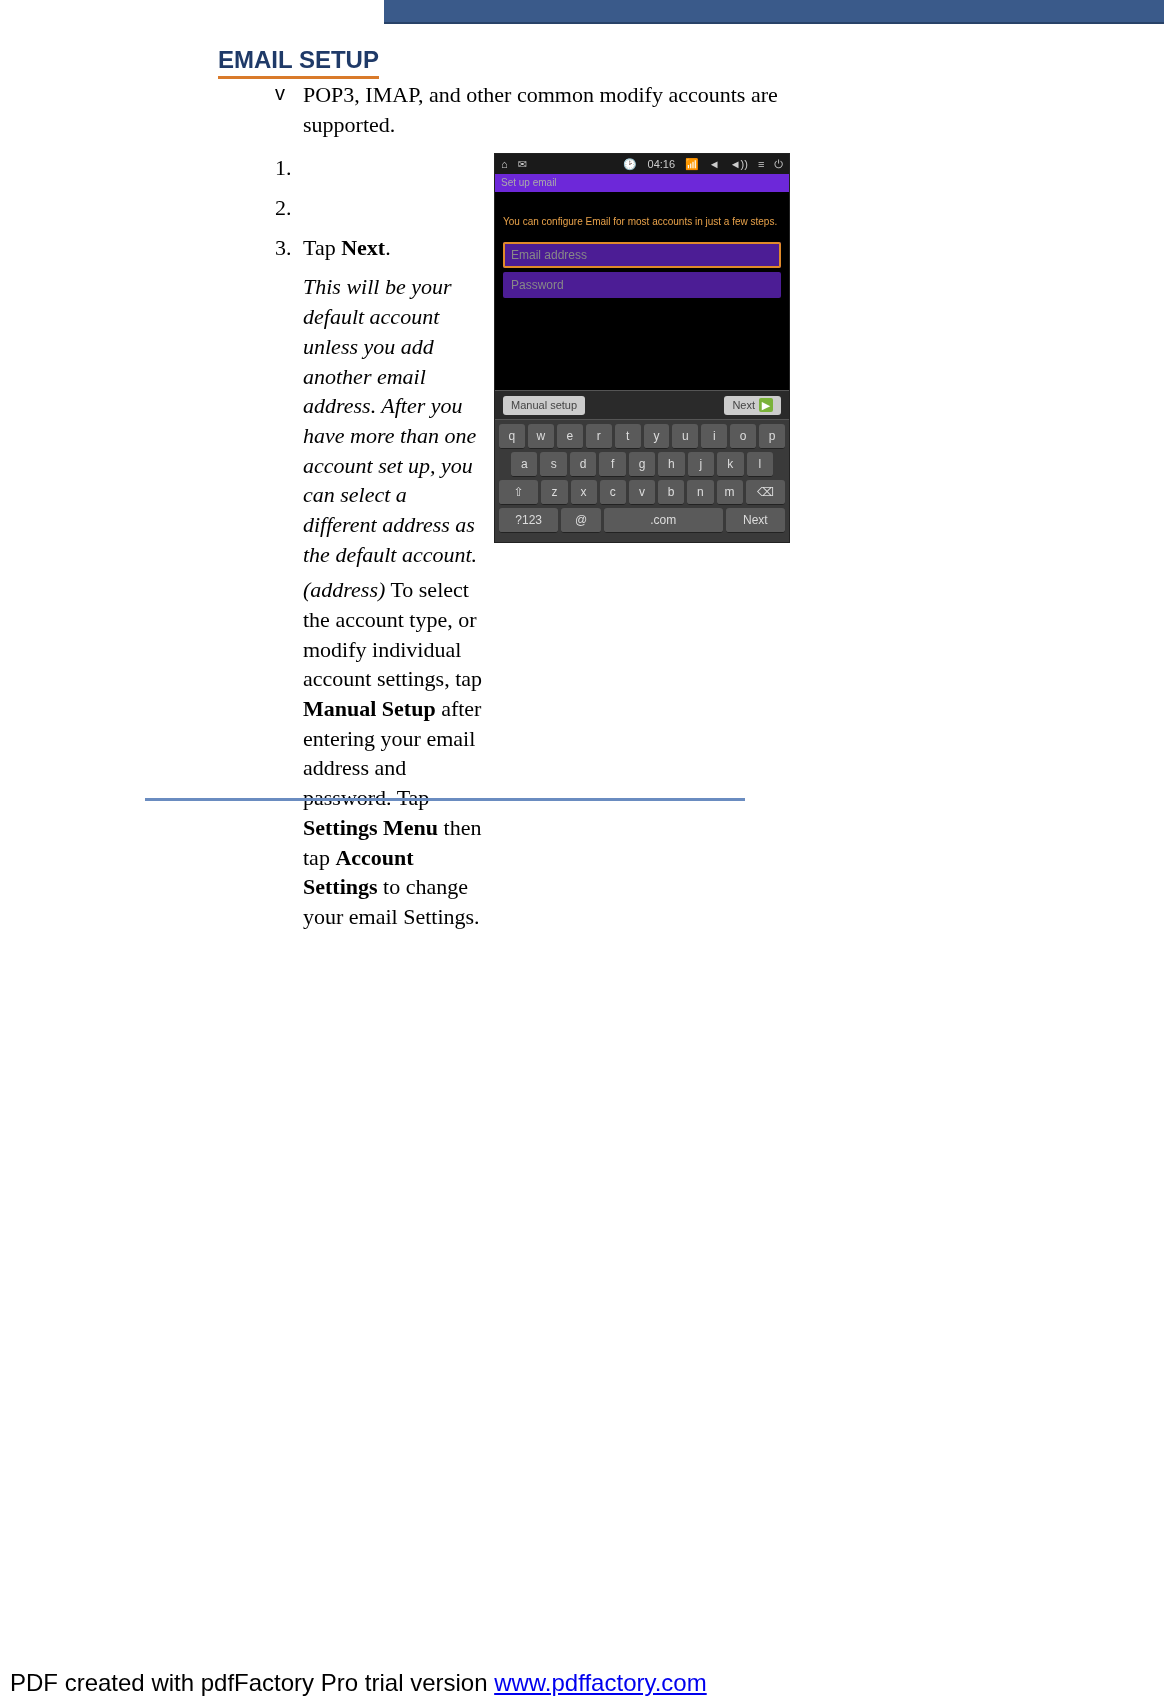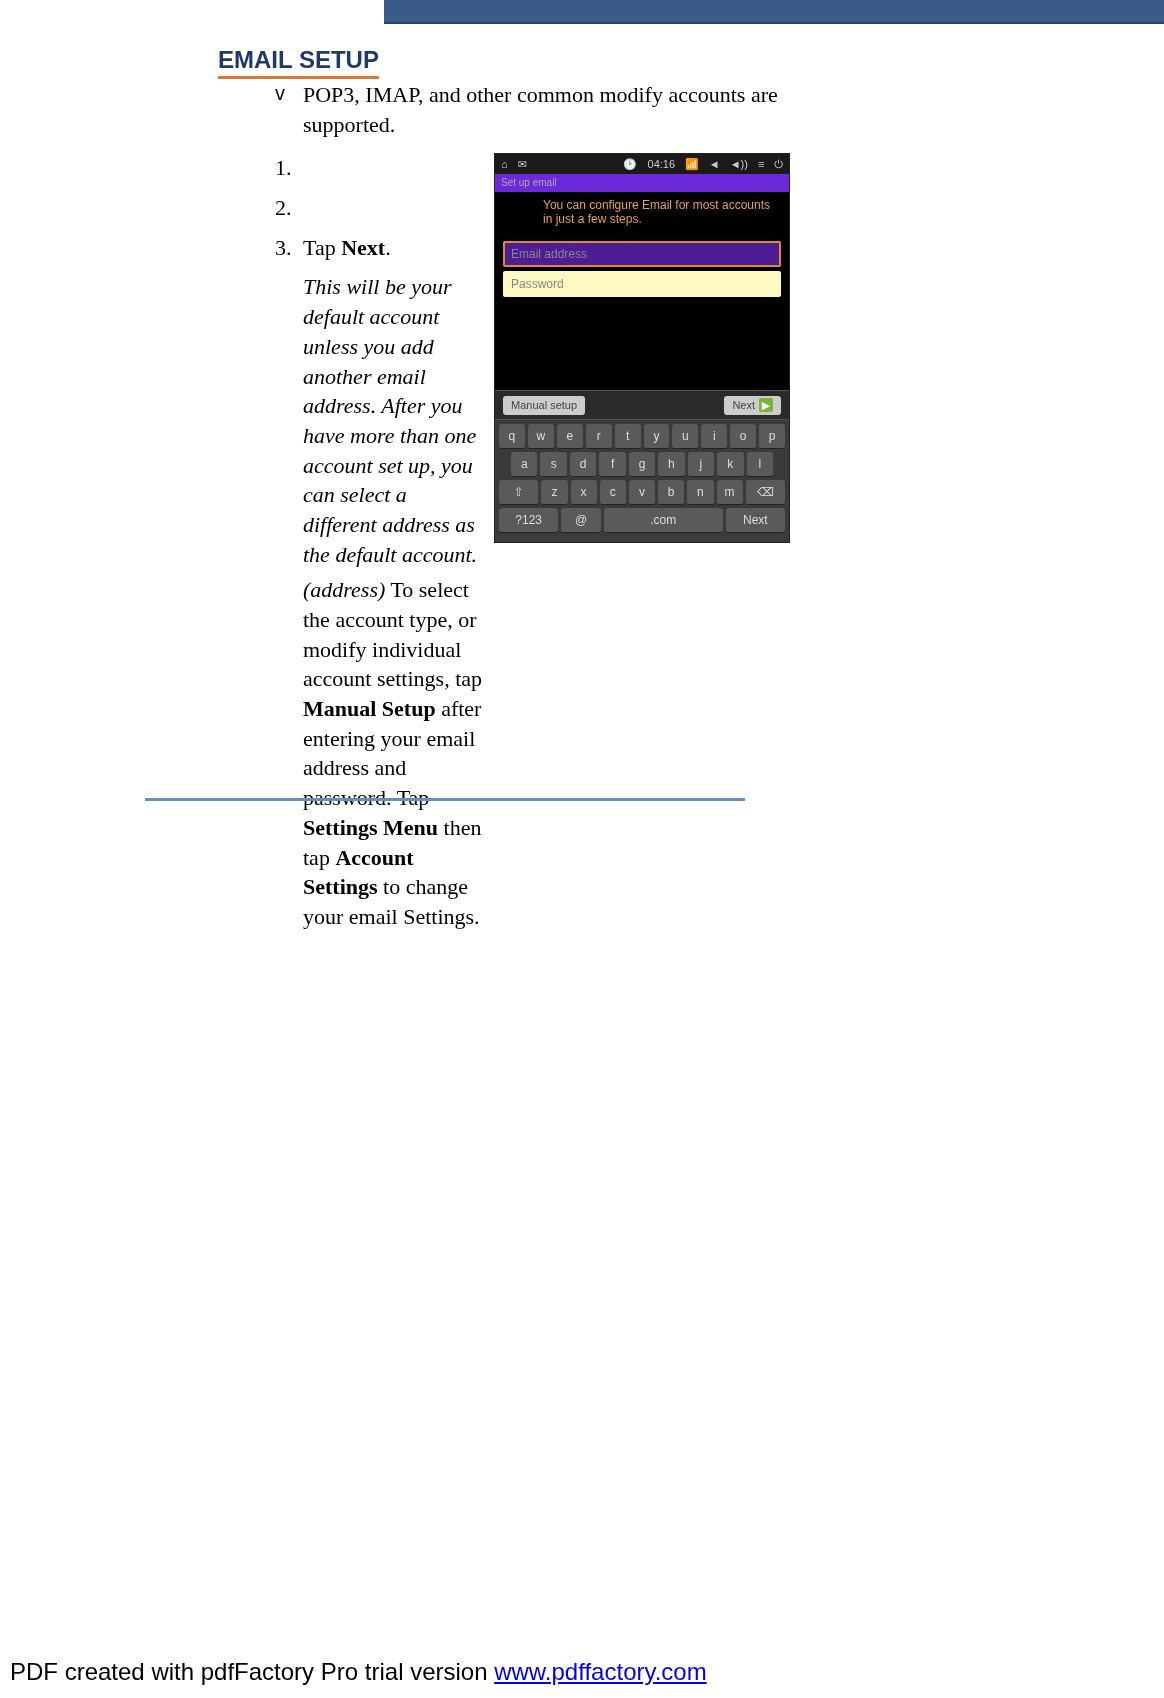--- a/index.html
+++ b/index.html
@@ -104,30 +104,29 @@
     gap: 10px;
     align-items: center;
   }
   .phone .subtitle {
     padding: 2px 6px;
     font-size: 10px;
     color: #aaa;
     background: #6d28d9;
   }
   .phone .instruct {
-    padding: 6px 8px 10px 8px;
-    font-size: 12px;
+    padding: 24px 8px 10px 8px;
+    font-size: 10px;
     color: #e8a24a;
     line-height: 1.2;
-    margin-left: 40px;
   }
   .phone .field {
     margin: 4px 8px;
     height: 26px;
-    background: #fef9c3;
+    background: #4c1d95;
     color: #888;
     font-size: 12px;
     padding: 0 8px;
     display: flex;
     align-items: center;
     border-radius: 2px;
   }
   .phone .field.active {
     background: #4c1d95;
     box-shadow: 0 0 0 2px #e08a2a inset;
@@ -211,21 +210,21 @@
     position: absolute;
     top: 798px;
     left: 145px;
     width: 600px;
     height: 0;
     border-top: 3px solid #6a8cc0;
   }
 
   .footer {
     position: absolute;
-    bottom: 12px;
+    bottom: 1px;
     left: 10px;
     font-family: Arial, sans-serif;
     font-size: 24px;
     color: #000;
   }
   .footer a {
     color: #0000ee;
     text-decoration: underline;
   }
 </style>

